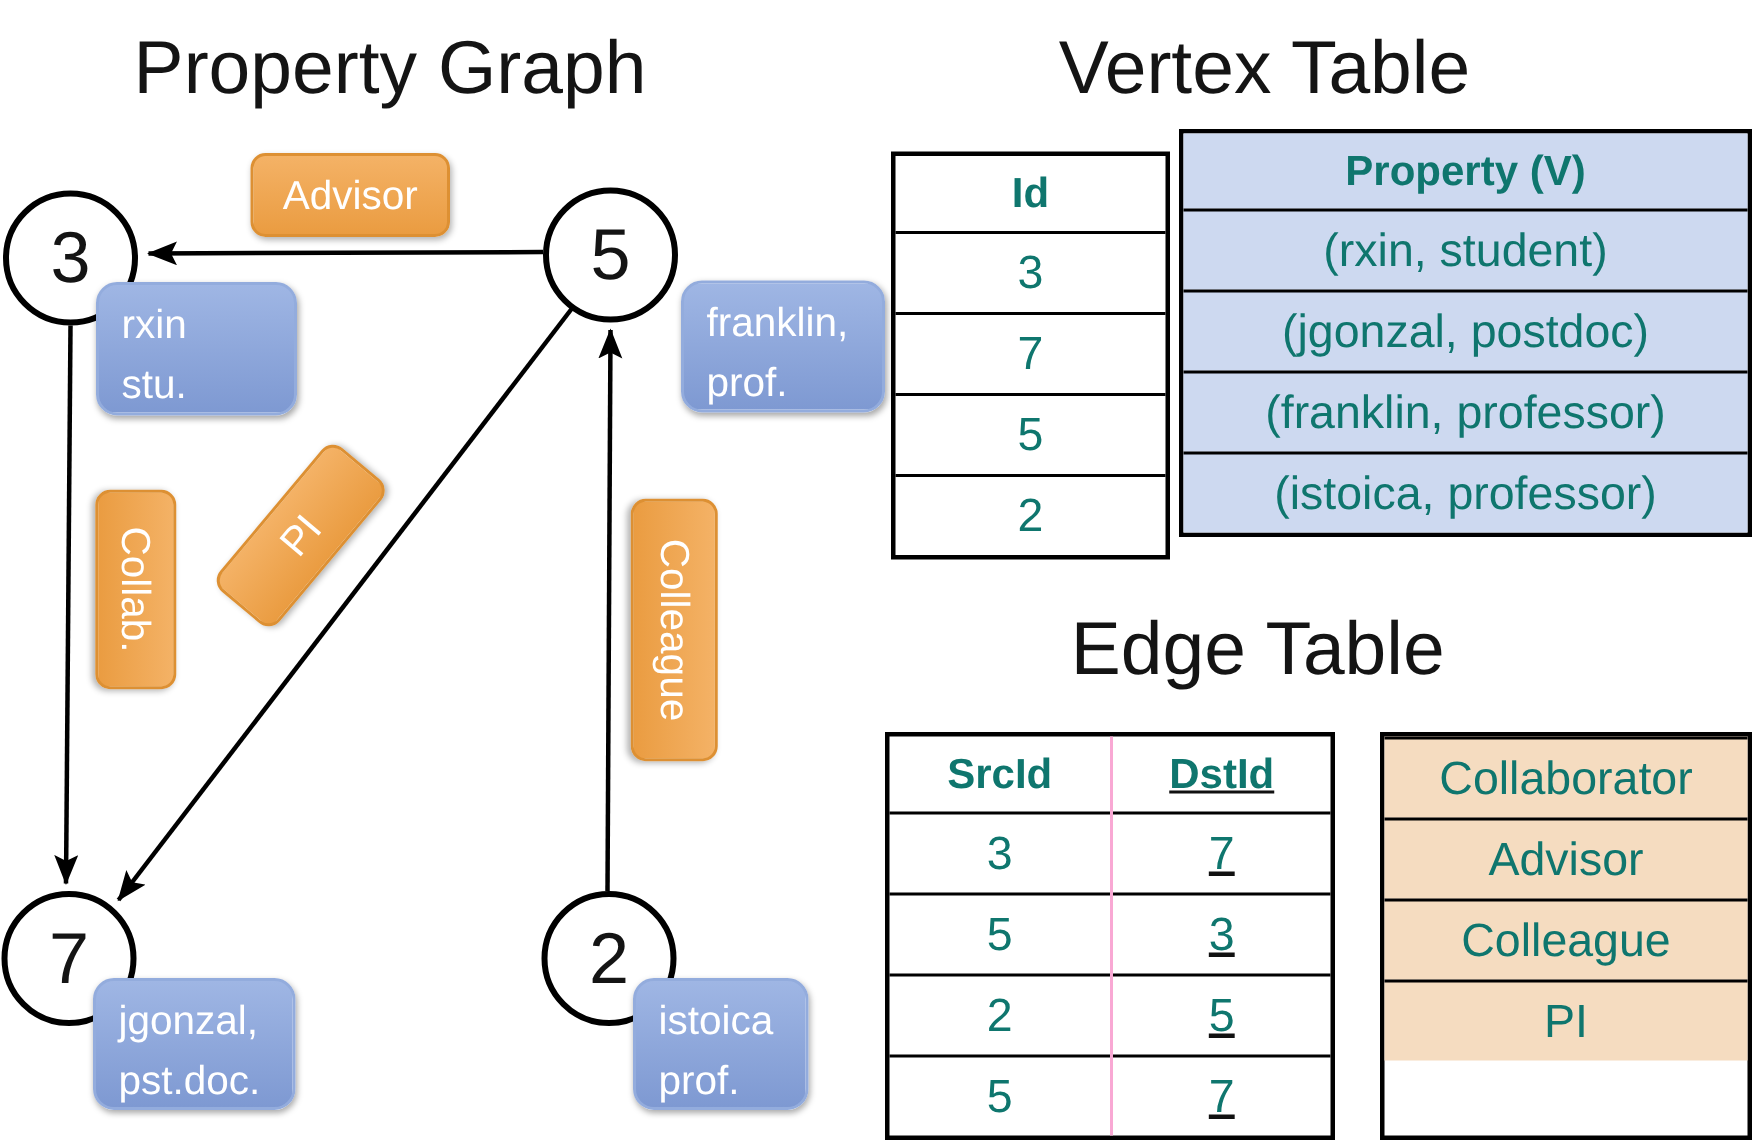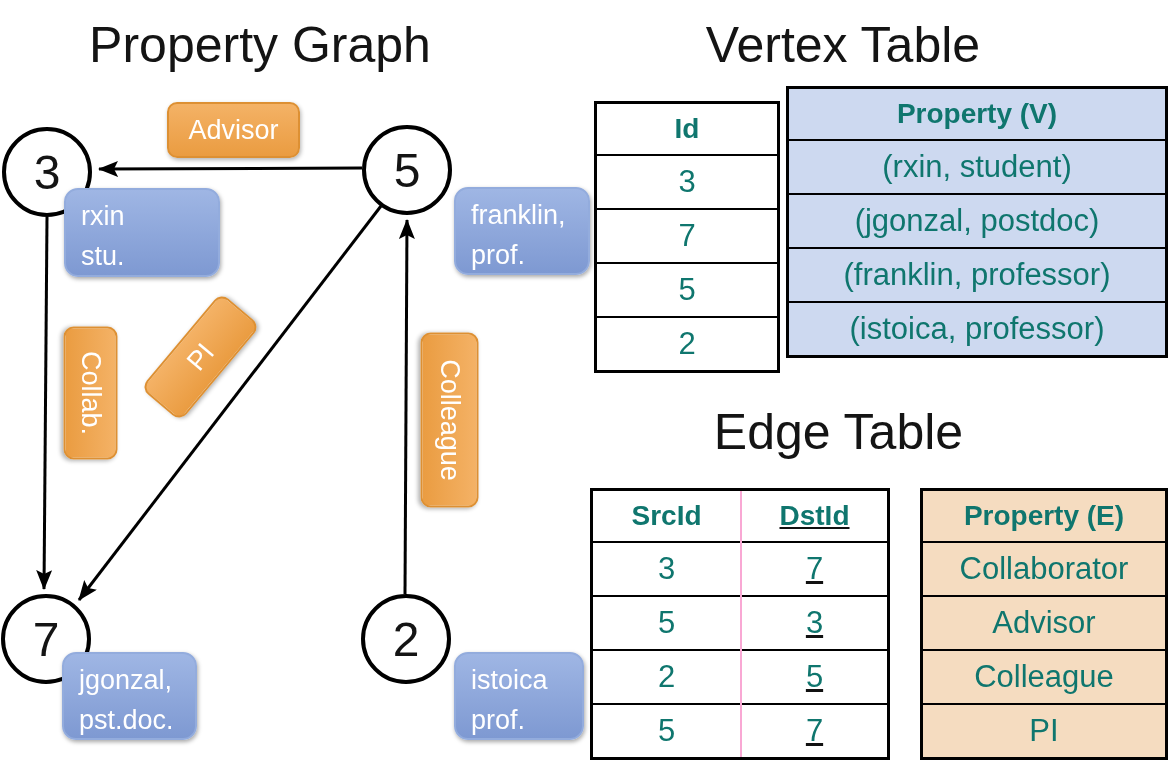--- a/index.html
+++ b/index.html
@@ -76,33 +76,33 @@
   <div class="node" style="left:362px; top:125px;">
     <span>5</span>
   </div>
   <div class="node" style="left:1px;   top:594px;">
     <span>7</span>
   </div>
   <div class="node" style="left:361px; top:594px;">
     <span>2</span>
   </div>
 
-  <div class="vbox" style="left:64px;  top:188px; width:156px; height:89px;">
+  <div class="vbox" style="left:64px;  top:188px; width:134px; height:89px;">
     <div>rxin</div>
     <div>stu.</div>
   </div>
   <div class="vbox" style="left:422px; top:187px; width:136px; height:88px;margin-left:32px;">
     <div>franklin,</div>
     <div>prof.</div>
   </div>
   <div class="vbox" style="left:62px;  top:652px; width:135px; height:88px;">
     <div>jgonzal,</div>
     <div>pst.doc.</div>
   </div>
-  <div class="vbox" style="left:422px; top:652px; width:130px; height:88px;margin-left:32px;">
+  <div class="vbox" style="left:422px; top:652px; width:117px; height:88px;">
     <div>istoica</div>
     <div>prof.</div>
   </div>
 
   <div class="ebox" style="left:167px; top:102px; width:133px; height:56px;">
     <span>Advisor</span>
   </div>
   <div class="ebox" style="left:24px; top:366px; width:133px; height:54px; transform:rotate(90deg);">
     <span>Collab.</span>
   </div>
@@ -144,20 +144,19 @@
     <div class="col right">
       <div class="cell head">DstId</div>
       <div class="cell">7</div>
       <div class="cell">3</div>
       <div class="cell">5</div>
       <div class="cell">7</div>
     </div>
   </div>
 
   <div class="mini-table" style="left:920px; top:488px; width:248px; height:272px;">
-    <div class="cell head tanfill">Property (E)</div>
     <div class="cell tanfill">Collaborator</div>
     <div class="cell tanfill">Advisor</div>
     <div class="cell tanfill">Colleague</div>
     <div class="cell tanfill">PI</div>
   </div>
 
 </div>
 
 </body></html>

